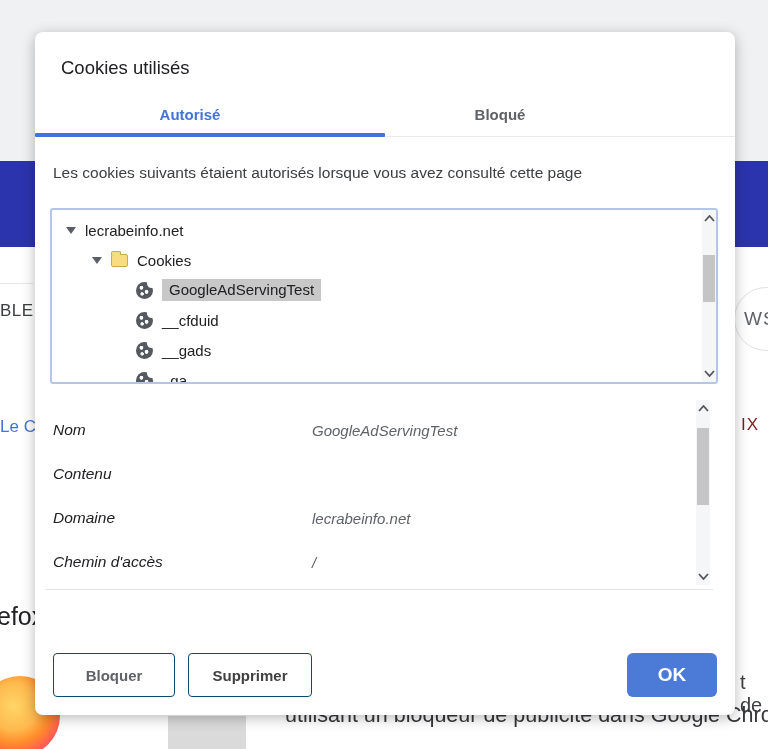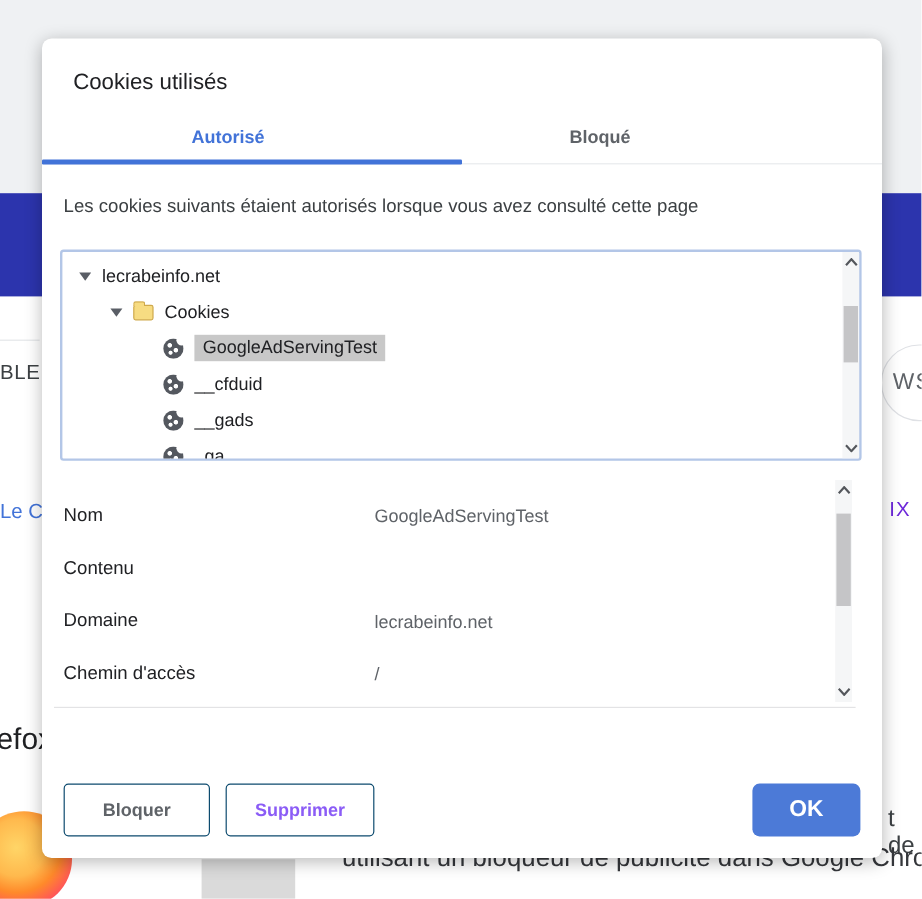--- a/index.html
+++ b/index.html
@@ -8,21 +8,21 @@
   .abs { position:absolute; }
 
   
   .bg-chrome   { left:0; top:0; width:768px; height:161px; background:#eff1f3; z-index:1; }
   .bg-bluebar  { left:0; top:161px; width:768px; height:86px; background:#2c34ad; z-index:1; }
   .bg-left-divider { left:0; top:283px; width:33px; height:1px; background:#e4e6e9; z-index:1; }
   .bg-ble  { left:0; top:301px; font-size:17px; color:#3c4043; z-index:1; letter-spacing:.5px; }
   .bg-lec  { left:0; top:417px; font-size:17px; color:#4273d8; z-index:1; }
   .bg-ws-pill { left:734px; top:287px; width:80px; height:64px; border:1px solid #dfe1e5; border-radius:32px; background:#fff; z-index:1; }
   .bg-ws-pill span { display:inline-block; padding-left:9px; line-height:61px; font-size:19px; color:#5f6368; letter-spacing:1px; }
-  .bg-ix   { left:741px; top:415px; font-size:17px; color:#6d28d9; z-index:1; letter-spacing:1px; }
+  .bg-ix   { left:741px; top:415px; font-size:17px; color:#7f1d1d; z-index:1; letter-spacing:1px; }
   .bg-efox { left:-3px; top:602px; font-size:25px; color:#1f2023; z-index:1; }
   .bg-tde  { left:740px; top:671px; font-size:20px; color:#3c4043; z-index:1; }
   .bg-bottom { left:285px; top:703px; font-size:21.5px; color:#35373b; white-space:nowrap; z-index:1; }
   .bg-grayblock { left:168px; top:716px; width:78px; height:33px; background:#dadada; z-index:1; }
   .firefox-logo { left:-20px; top:676px; width:80px; height:80px; border-radius:50%; z-index:1;
     background: radial-gradient(circle at 42% 38%, #ffd567 0%, #ffb94d 35%, #ff8a2a 55%, #ff4f5e 78%, #c23ed1 100%); }
 
   
   .dialog { left:35px; top:32px; width:700px; height:683px; background:#fff; border-radius:8px;
             box-shadow:0 3px 14px rgba(0,0,0,.28); z-index:10; }
@@ -64,30 +64,30 @@
   .sbar.tree-sbar { height:172px; }
   .sbar.det-sbar  { height:185px; }
   .sthumb { position:absolute; left:1px; width:12px; background:#c5c5c7; }
   .tree-sbar .sthumb { top:45px; height:47px; }
   .det-sbar  .sthumb { top:28px; height:77px; }
   .chev { flex:none; }
 
   
   .details { left:18px; top:368px; width:657px; height:185px; overflow:hidden; }
   .drows { position:absolute; left:0; top:8px; right:20px; }
-  .drow { height:44px; display:flex; align-items:center; }
+  .drow { height:44px; display:flex; align-items:center;font-style:italic; }
   .dlabel { font-size:15.5px; color:#202124; width:259px; flex:none; }
   .dvalue { font-size:15px; color:#5f6368; white-space:nowrap; }
 
   .dlg-sep { left:10px; top:557px; width:668px; height:1px; background:#e3e3e5; }
 
   .btn { position:absolute; top:621px; height:44px; font-family:"Liberation Sans", sans-serif;
          font-size:15px; font-weight:bold; border-radius:4px; cursor:pointer; }
   .btn.ghost { background:#fff; border:1px solid #0c4a6e; color:#5f6368; }
-  .btn.ghost.blue-text { color:#8b5cf6; }
+  .btn.ghost.blue-text { color:#404040; }
   .btn.block  { left:18px;  width:122px; }
   .btn.delete { left:153px; width:124px; }
   .btn.ok { left:592px; width:90px; background:#4c7ad7; border:none; color:#fff; border-radius:6px; font-size:19px; }
 </style>
 </head>
 <body>
 
 <div class="abs bg-chrome"></div>
 <div class="abs bg-bluebar"></div>
 <div class="abs bg-left-divider"></div>

